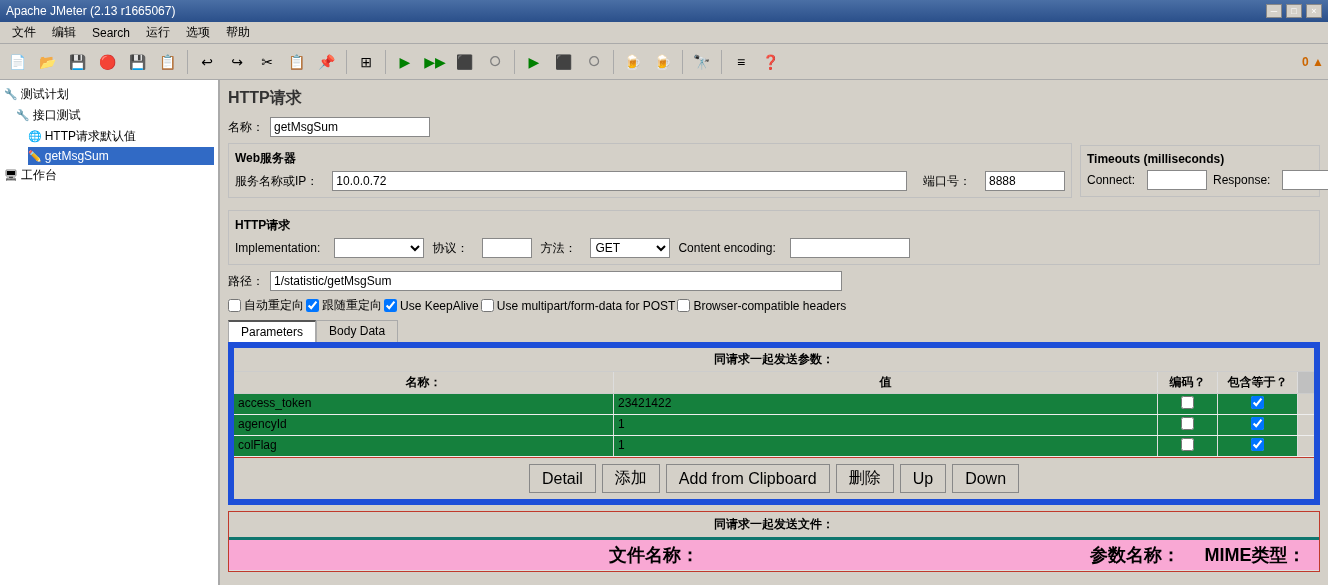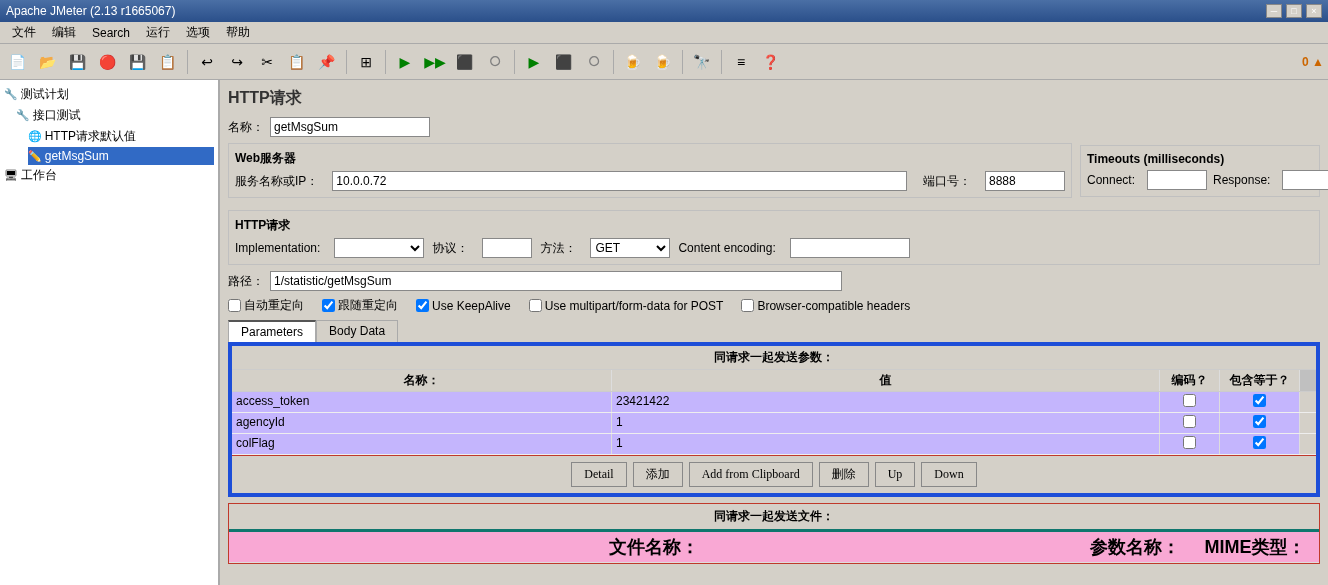--- a/index.html
+++ b/index.html
@@ -140,21 +140,21 @@
       height: 20px;
       font-size: 12px;
       font-family: inherit;
       border: 1px solid #888;
       background: white;
     }
 
     .checkbox-row {
       display: flex;
       align-items: center;
-      gap: 18px;
+      gap: 2px;
       margin-bottom: 6px;
       flex-wrap: wrap;
     }
     .checkbox-item { display: flex; align-items: center; gap: 3px; font-size: 12px; }
 
     .tabs-bar {
       display: flex;
       margin-bottom: 0;
     }
     .tab {
@@ -183,25 +183,25 @@
       display: flex;
       justify-content: center;
       gap: 6px;
       padding: 6px;
       background: #d4d0c8;
       border: 1px solid #c0392b;
       border-top: none;
     }
     .action-btn {
       padding: 3px 12px;
-      font-size: 12px;
+      font-size: 16px;
       background: #d4d0c8;
       border: 1px solid #888;
       cursor: pointer;
-      font-family: Liberation Serif, serif;
+      font-family: Liberation Sans, sans-serif;
     }
 
     .files-section {
       border: 1px solid #c0392b;
       background: white;
       margin-top: 6px;
     }
     .files-header {
       text-align: center;
       font-size: 12px;
@@ -380,21 +380,21 @@
         <input type="checkbox" style=""> 
           <span>Browser-compatible headers</span>
       </label>
     </div>
 
     <div class="tabs-bar">
       <div class="tab active">Parameters</div>
       <div class="tab">Body Data</div>
     </div>
 
-    <div style="border:4px solid #1d4ed8; background:#c4b5fd;">
+    <div style="border:6px solid #1d4ed8; background:#15803d;">
 
       <div style="text-align:center; padding:3px; font-size:12px; font-weight:bold; background:#d4d0c8; border-bottom:1px solid #ccc;">同请求一起发送参数：</div>
 
       <div style="position:relative;">
 
         <div style="display:grid; grid-template-columns: 380px 1fr 60px 80px 16px; background:#d4d0c8; border-bottom:1px solid #ccc; font-size:12px; font-weight:bold; text-align:center;">
           <div class="params-cell">名称：</div>
           <div class="params-cell">值</div>
           <div class="params-cell">编码？</div>
           <div class="params-cell">包含等于？</div>

